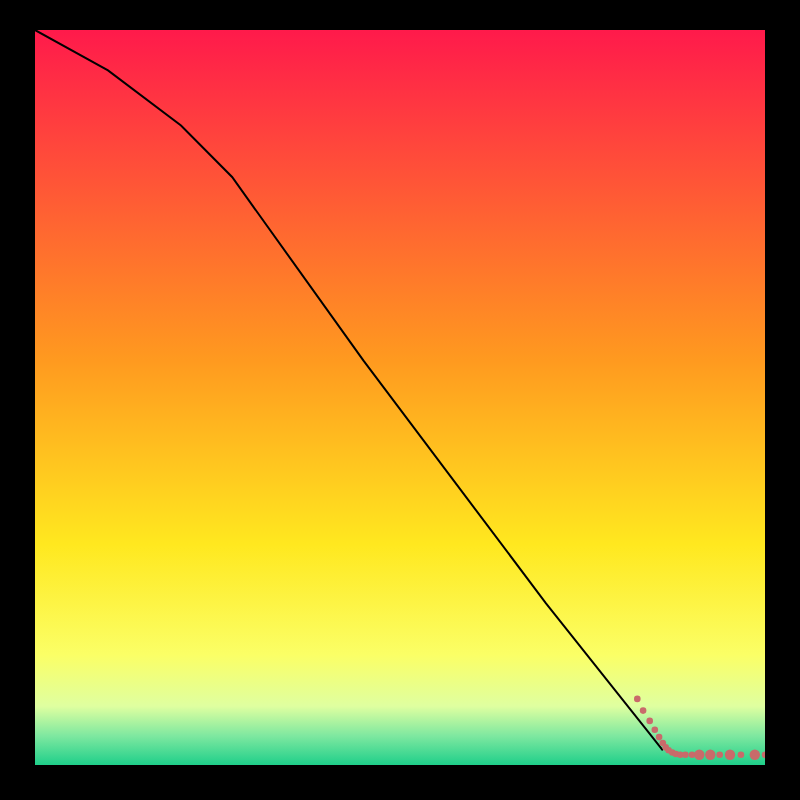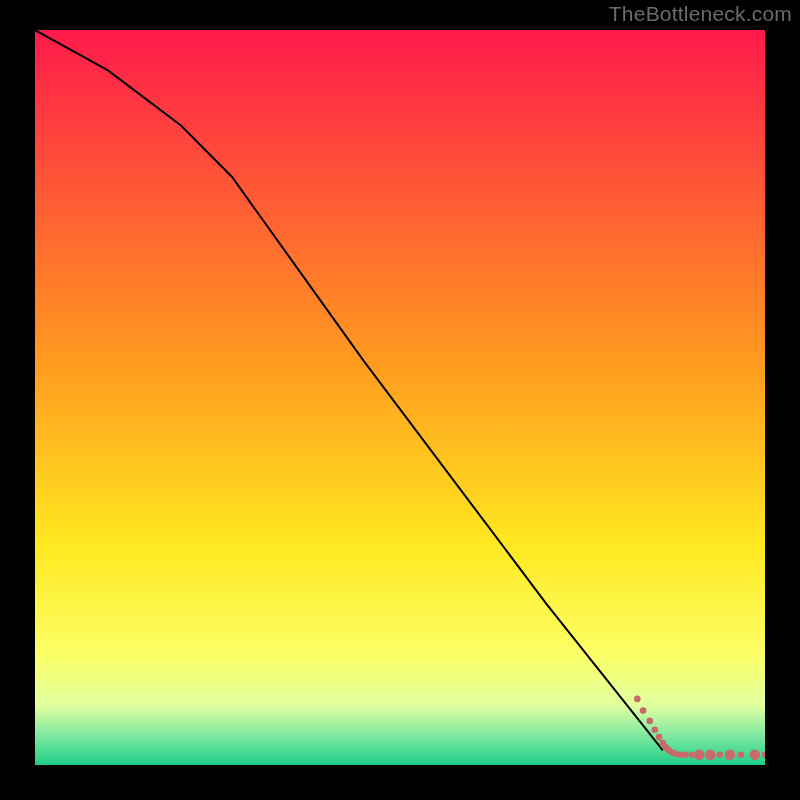--- a/index.html
+++ b/index.html
@@ -34,21 +34,20 @@
     height: 735px;
   }
   .plot svg {
     display: block;
   }
 </style>
 </head>
 <body>
 
 <div class="frame">
-  <div class="watermark">TheBottleneck.com</div>
 
   <div class="plot">
     <svg id="chart-svg" width="730" height="735" viewBox="0 0 730 735">
       <defs>
         <linearGradient id="bg-grad" x1="0" y1="0" x2="0" y2="1">
             <stop offset="0%" stop-color="#ff1a4b"></stop>
             <stop offset="45%" stop-color="#ff9a1f"></stop>
             <stop offset="70%" stop-color="#ffe81f"></stop>
             <stop offset="85%" stop-color="#fbff66"></stop>
             <stop offset="92%" stop-color="#dfffa0"></stop>

